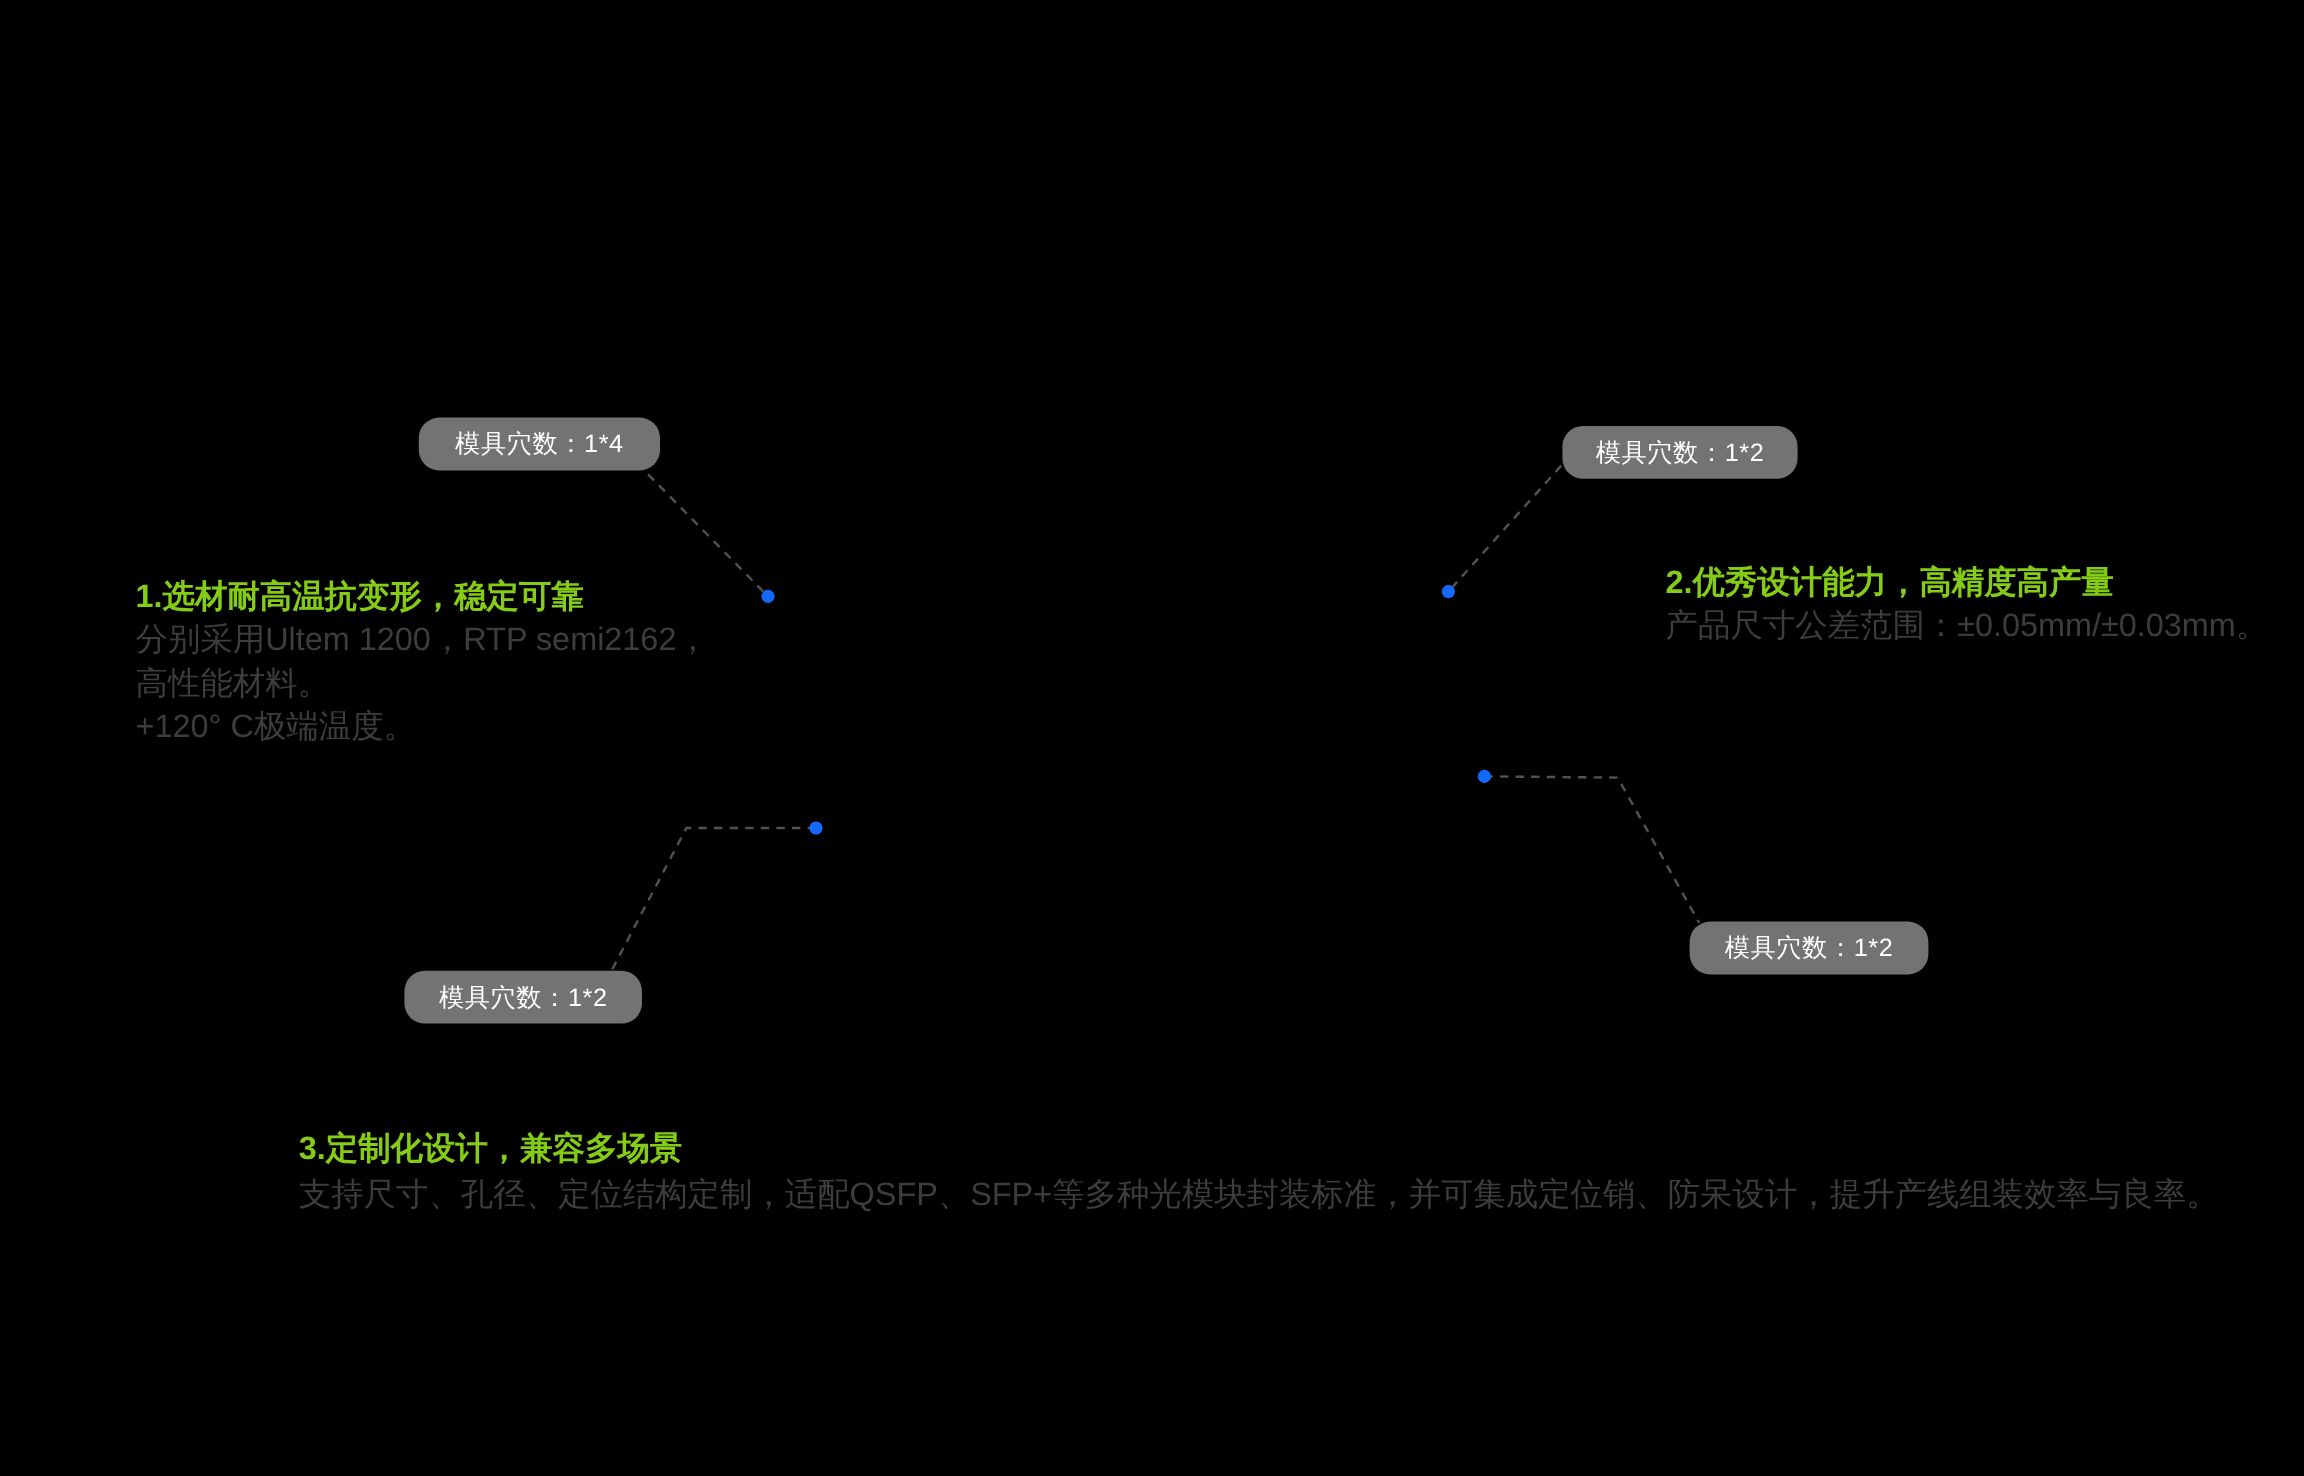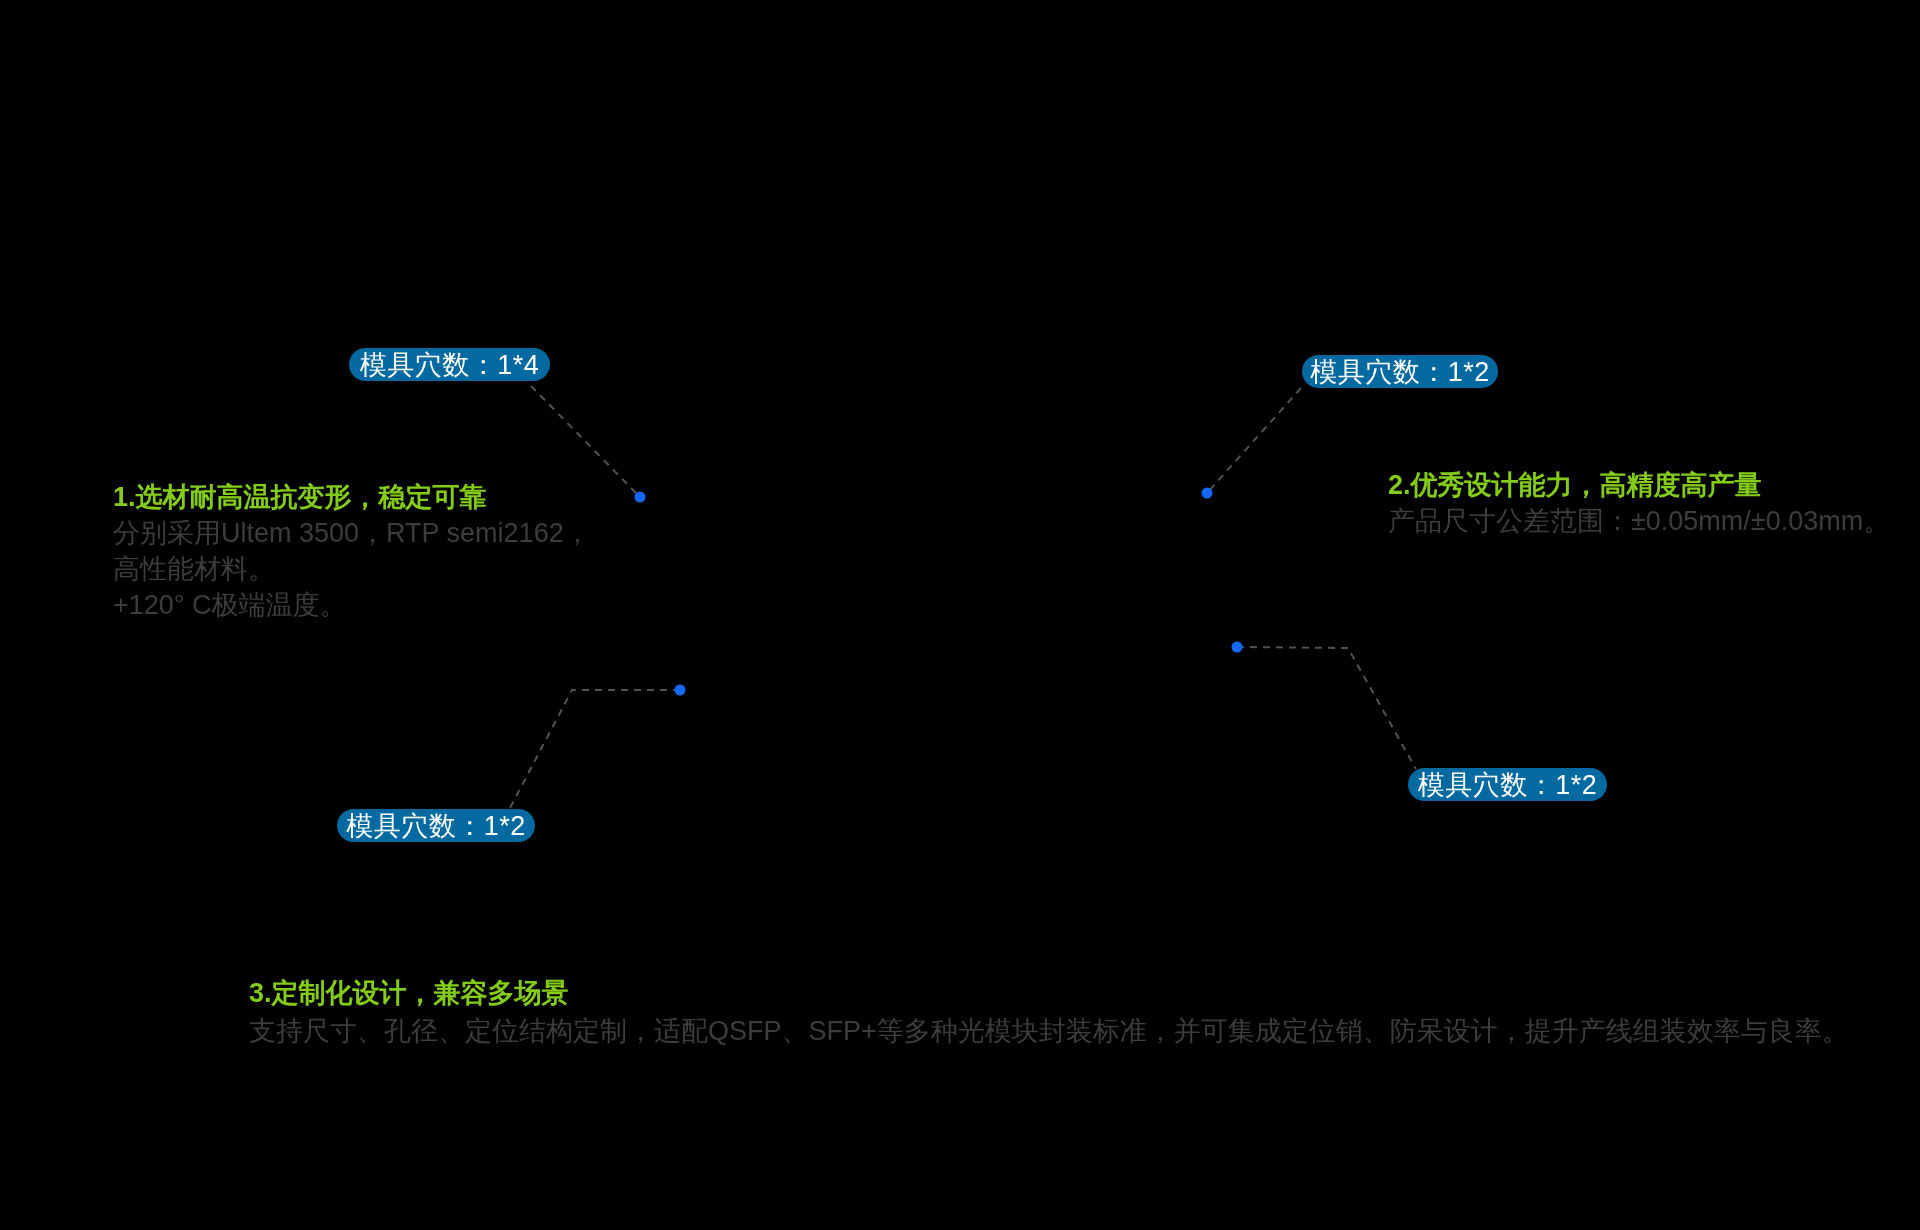--- a/index.html
+++ b/index.html
@@ -17,25 +17,25 @@
   }
   .leader-svg {
     position: absolute;
     left: 0;
     top: 0;
     width: 1920px;
     height: 1230px;
   }
   .badge {
     position: absolute;
-    height: 33px;
+    height: 44px;
     border-radius: 17px;
-    background: #0369a1;
+    background: #737373;
     color: #ffffff;
-    font-size: 27px;
+    font-size: 21px;
     display: flex;
     align-items: center;
     justify-content: center;
     white-space: nowrap;
     letter-spacing: 0.5px;
   }
   .feature {
     position: absolute;
     color: #3d3d3d;
     font-size: 27px;
@@ -69,28 +69,28 @@
   <div class="badge" style="left:349px; top:348px; width:201px;">模具穴数：1*4</div>
 
   <div class="badge" style="left:1302px; top:355px; width:196px;">模具穴数：1*2</div>
 
   <div class="badge" style="left:337px; top:809px; width:198px;">模具穴数：1*2</div>
 
   <div class="badge" style="left:1408px; top:768px; width:199px;">模具穴数：1*2</div>
 
   <div class="feature" id="feature-1" style="left:113px; top:479px;">
     <div class="title">1.选材耐高温抗变形，稳定可靠</div>
-    <div>分别采用Ultem 3500，RTP semi2162，</div>
+    <div>分别采用Ultem 1200，RTP semi2162，</div>
     <div>高性能材料。</div>
     <div>+120° C极端温度。</div>
   </div>
 
   <div class="feature" id="feature-2" style="left:1388px; top:467px;">
     <div class="title">2.优秀设计能力，高精度高产量</div>
     <div>产品尺寸公差范围：±0.05mm/±0.03mm。</div>
   </div>
 
-  <div class="feature" id="feature-3" style="left:249px; top:974px;">
+  <div class="feature" id="feature-3" style="left:249px; top:938px;">
     <div class="title">3.定制化设计，兼容多场景</div>
     <div>支持尺寸、孔径、定位结构定制，适配QSFP、SFP+等多种光模块封装标准，并可集成定位销、防呆设计，提升产线组装效率与良率。</div>
   </div>
 
 </div>
 
 </body></html>

